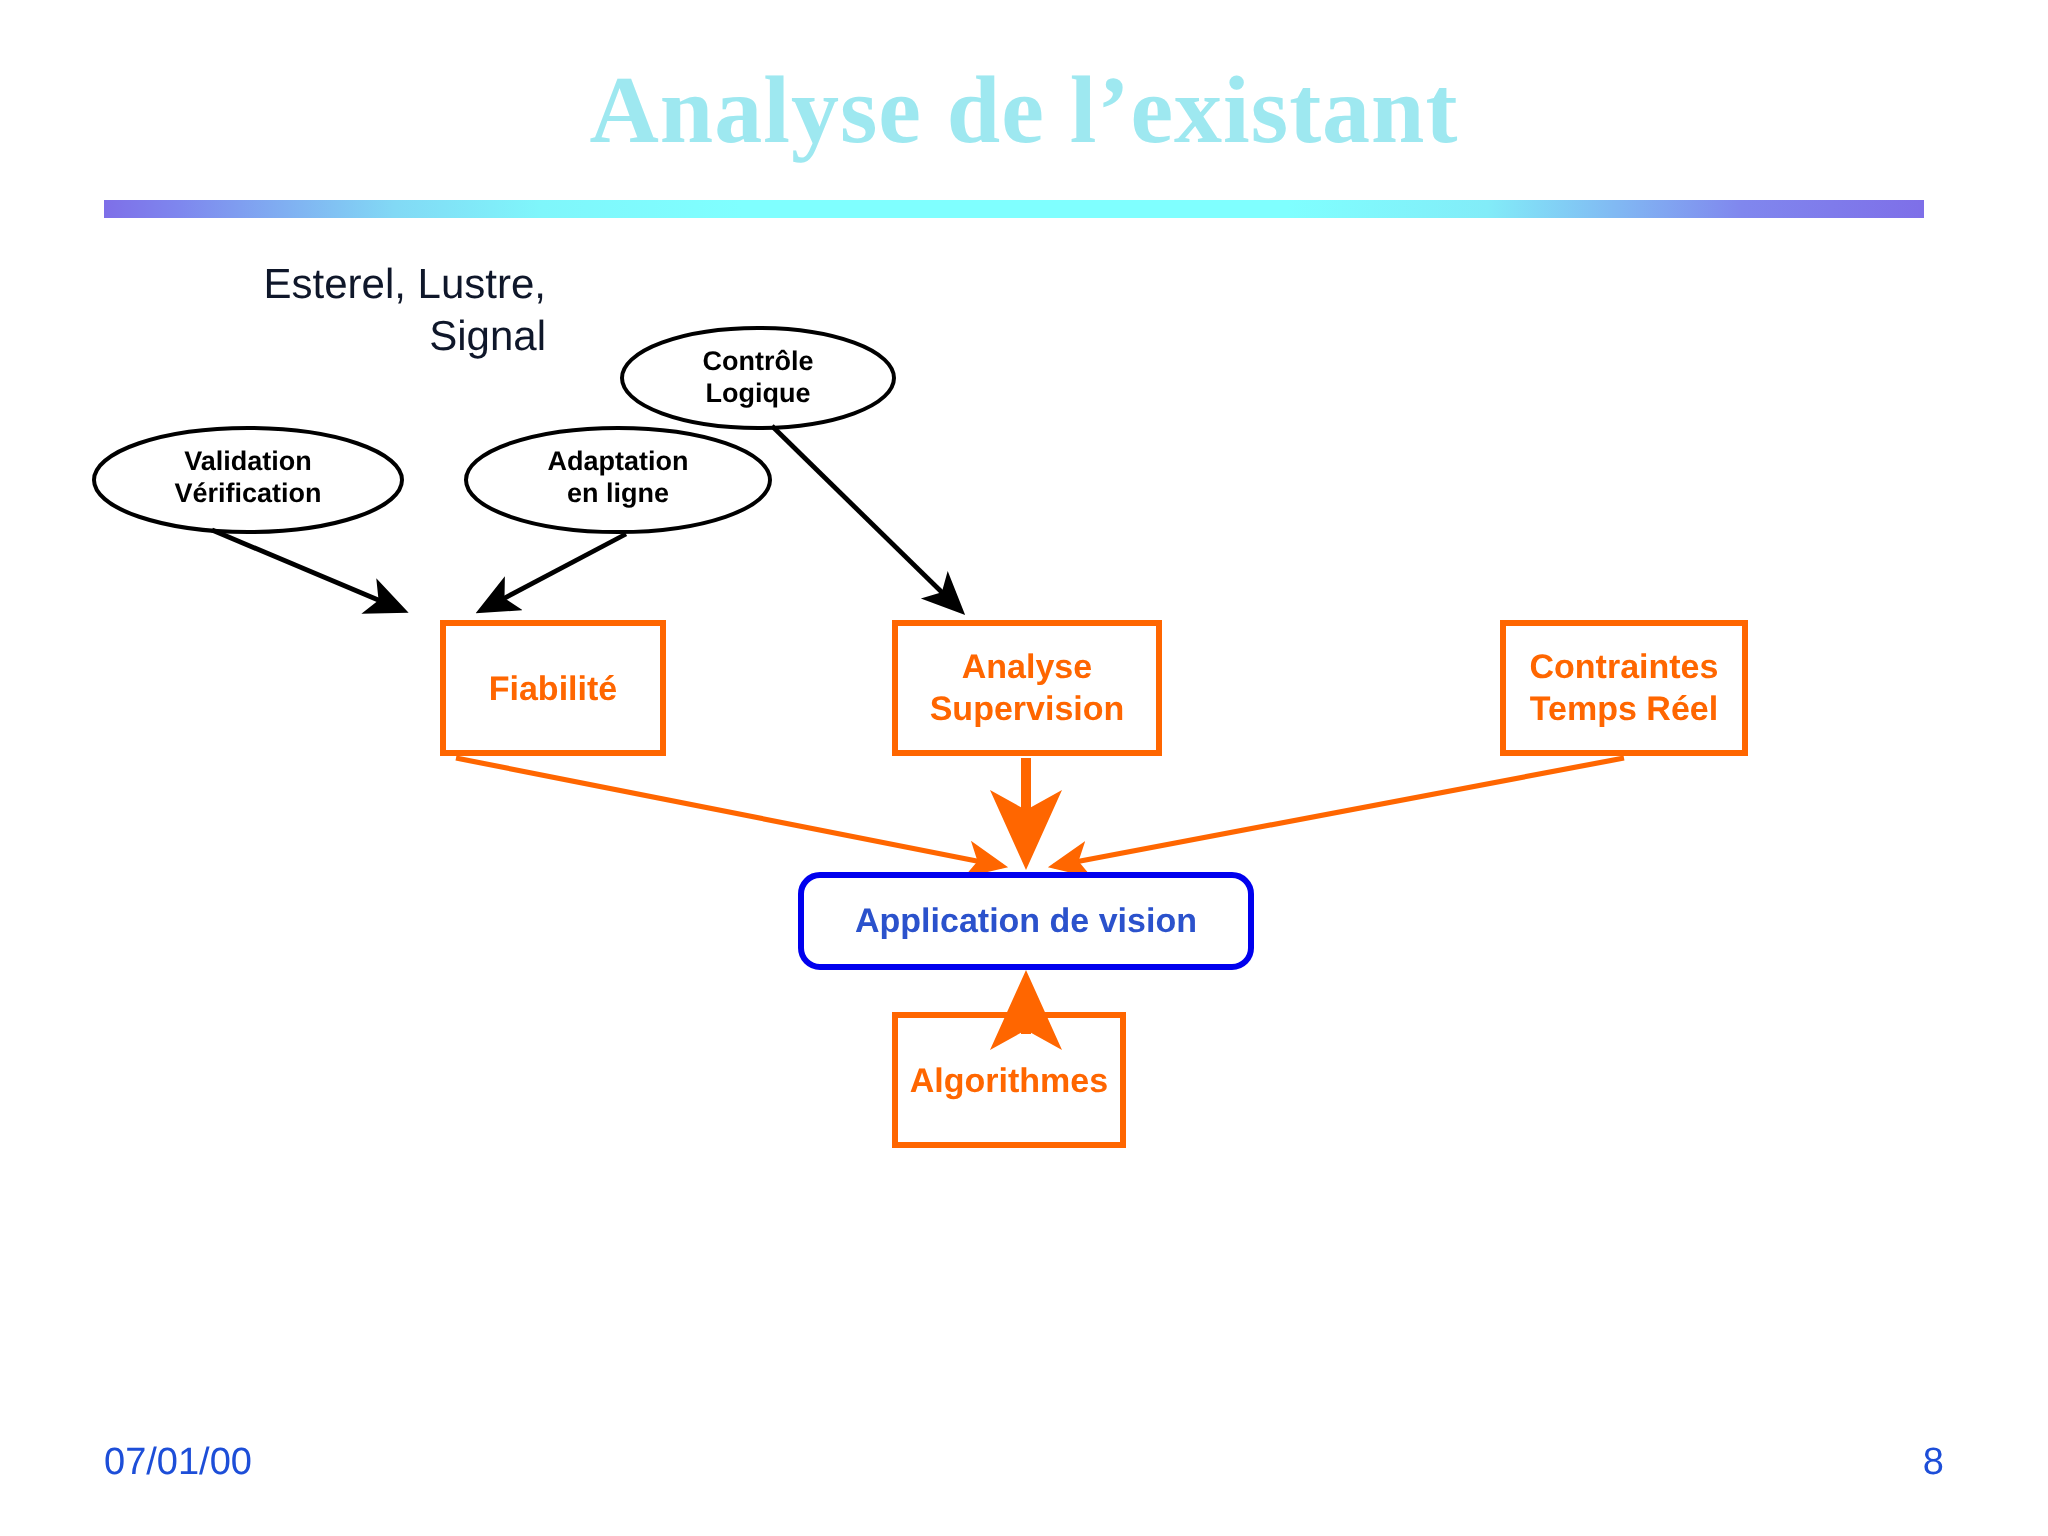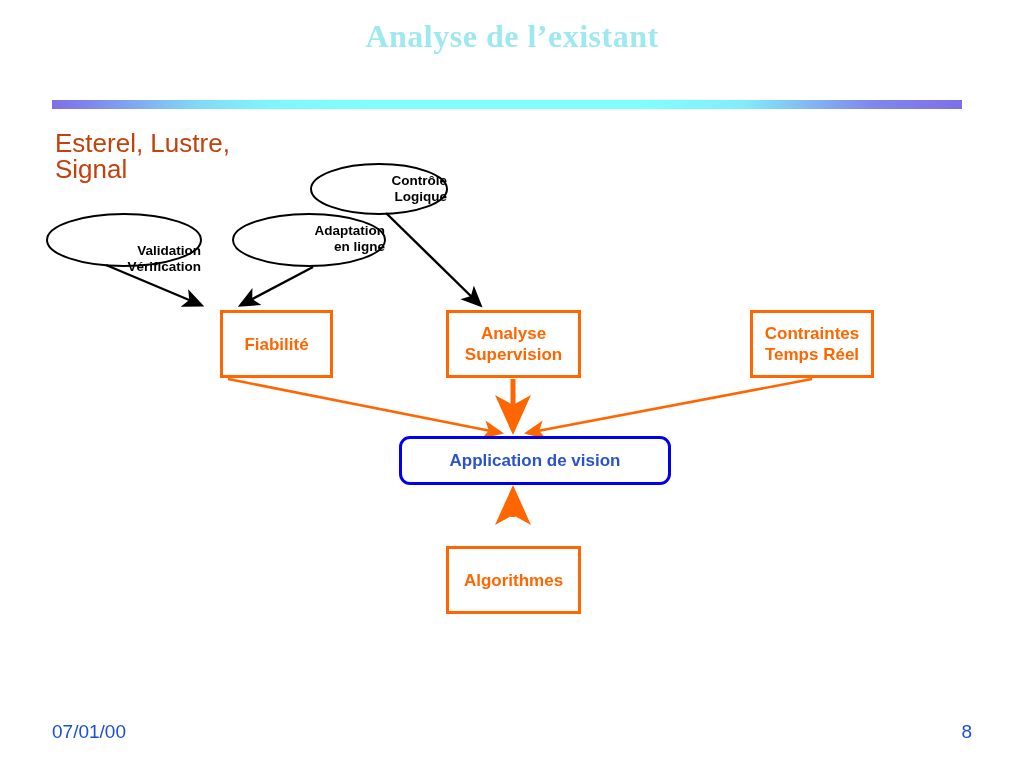--- a/index.html
+++ b/index.html
@@ -13,26 +13,26 @@
     height: 768px;
     background: #ffffff;
     overflow: hidden;
     font-family: "Liberation Sans", sans-serif;
   }
 
   
   #slide-title {
     position: absolute;
     left: 0;
-    top: 18px;
+    top: 28px;
     width: 1024px;
     text-align: center;
     font-family: "Liberation Serif", serif;
     font-weight: bold;
-    font-size: 32px;
+    font-size: 48px;
     letter-spacing: 0.5px;
     color: #9EE8F0;
   }
 
   
   #title-divider {
     position: absolute;
     left: 52px;
     top: 100px;
     width: 910px;
@@ -54,31 +54,31 @@
     position: absolute;
     left: 0;
     top: 0;
     width: 1024px;
     height: 768px;
   }
 
   
   .free-text {
     position: absolute;
-    color: #c2410c;
-    font-size: 26px;
+    color: #0f172a;
+    font-size: 21px;
     line-height: 26px;
-    text-align: left;
+    text-align: right;
     white-space: pre-line;
   }
 
   
   .ellipse-label {
     position: absolute;
-    text-align: right;
+    text-align: center;
     font-weight: bold;
     color: #000000;
     font-size: 13.5px;
     line-height: 16px;
     white-space: pre-line;
     pointer-events: none;
   }
 
   
   .node-box {
@@ -147,33 +147,33 @@
     <path d="M 513 379 L 513 429" stroke="#FF6600" stroke-width="5" fill="none" marker-end="url(#arrow-orange)"></path>
     <path d="M 812 379 L 527 433" stroke="#FF6600" stroke-width="2.6" fill="none" marker-end="url(#arrow-orange)"></path>
     <path d="M 513 517 L 513 491" stroke="#FF6600" stroke-width="5" fill="none" marker-end="url(#arrow-orange)"></path>
   </svg>
 
   <div class="free-text" id="left-note" style="left:55px; top:130px; width:218px;">Esterel, Lustre,
 Signal</div>
 
   <div class="ellipse-label" style="left:311px; top:173px; width:136px;">Contrôle
 Logique</div>
-  <div class="ellipse-label" style="left:47px; top:223px; width:154px;margin-top:20px;">Validation
+  <div class="ellipse-label" style="left:47px; top:223px; width:154px;">Validation
 Vérification</div>
   <div class="ellipse-label" style="left:233px; top:223px; width:152px;">Adaptation
 en ligne</div>
 
   <div class="node-box box-orange" style="left:172px; top:310px; width:113px; height:68px;margin-left:48px;">Fiabilité</div>
 
   <div class="node-box box-orange" style="left:750px; top:310px; width:124px; height:68px;">Contraintes
 Temps Réel</div>
 
   <div class="node-box box-orange" style="left:446px; top:310px; width:135px; height:68px;">Analyse
 Supervision</div>
 
-  <div class="node-box box-blue" style="left:399px; top:436px; width:272px; height:49px;">Application de vision</div>
+  <div class="node-box box-blue" style="left:399px; top:436px; width:228px; height:49px;">Application de vision</div>
 
-  <div class="node-box box-orange" style="left:446px; top:546px; width:135px; height:68px;">Algorithmes</div>
+  <div class="node-box box-orange" style="left:446px; top:506px; width:117px; height:68px;">Algorithmes</div>
 
   <div class="footer-text" id="footer-date">07/01/00</div>
   <div class="footer-text" id="footer-page">8</div>
 
 </div>
 
 </body></html>

